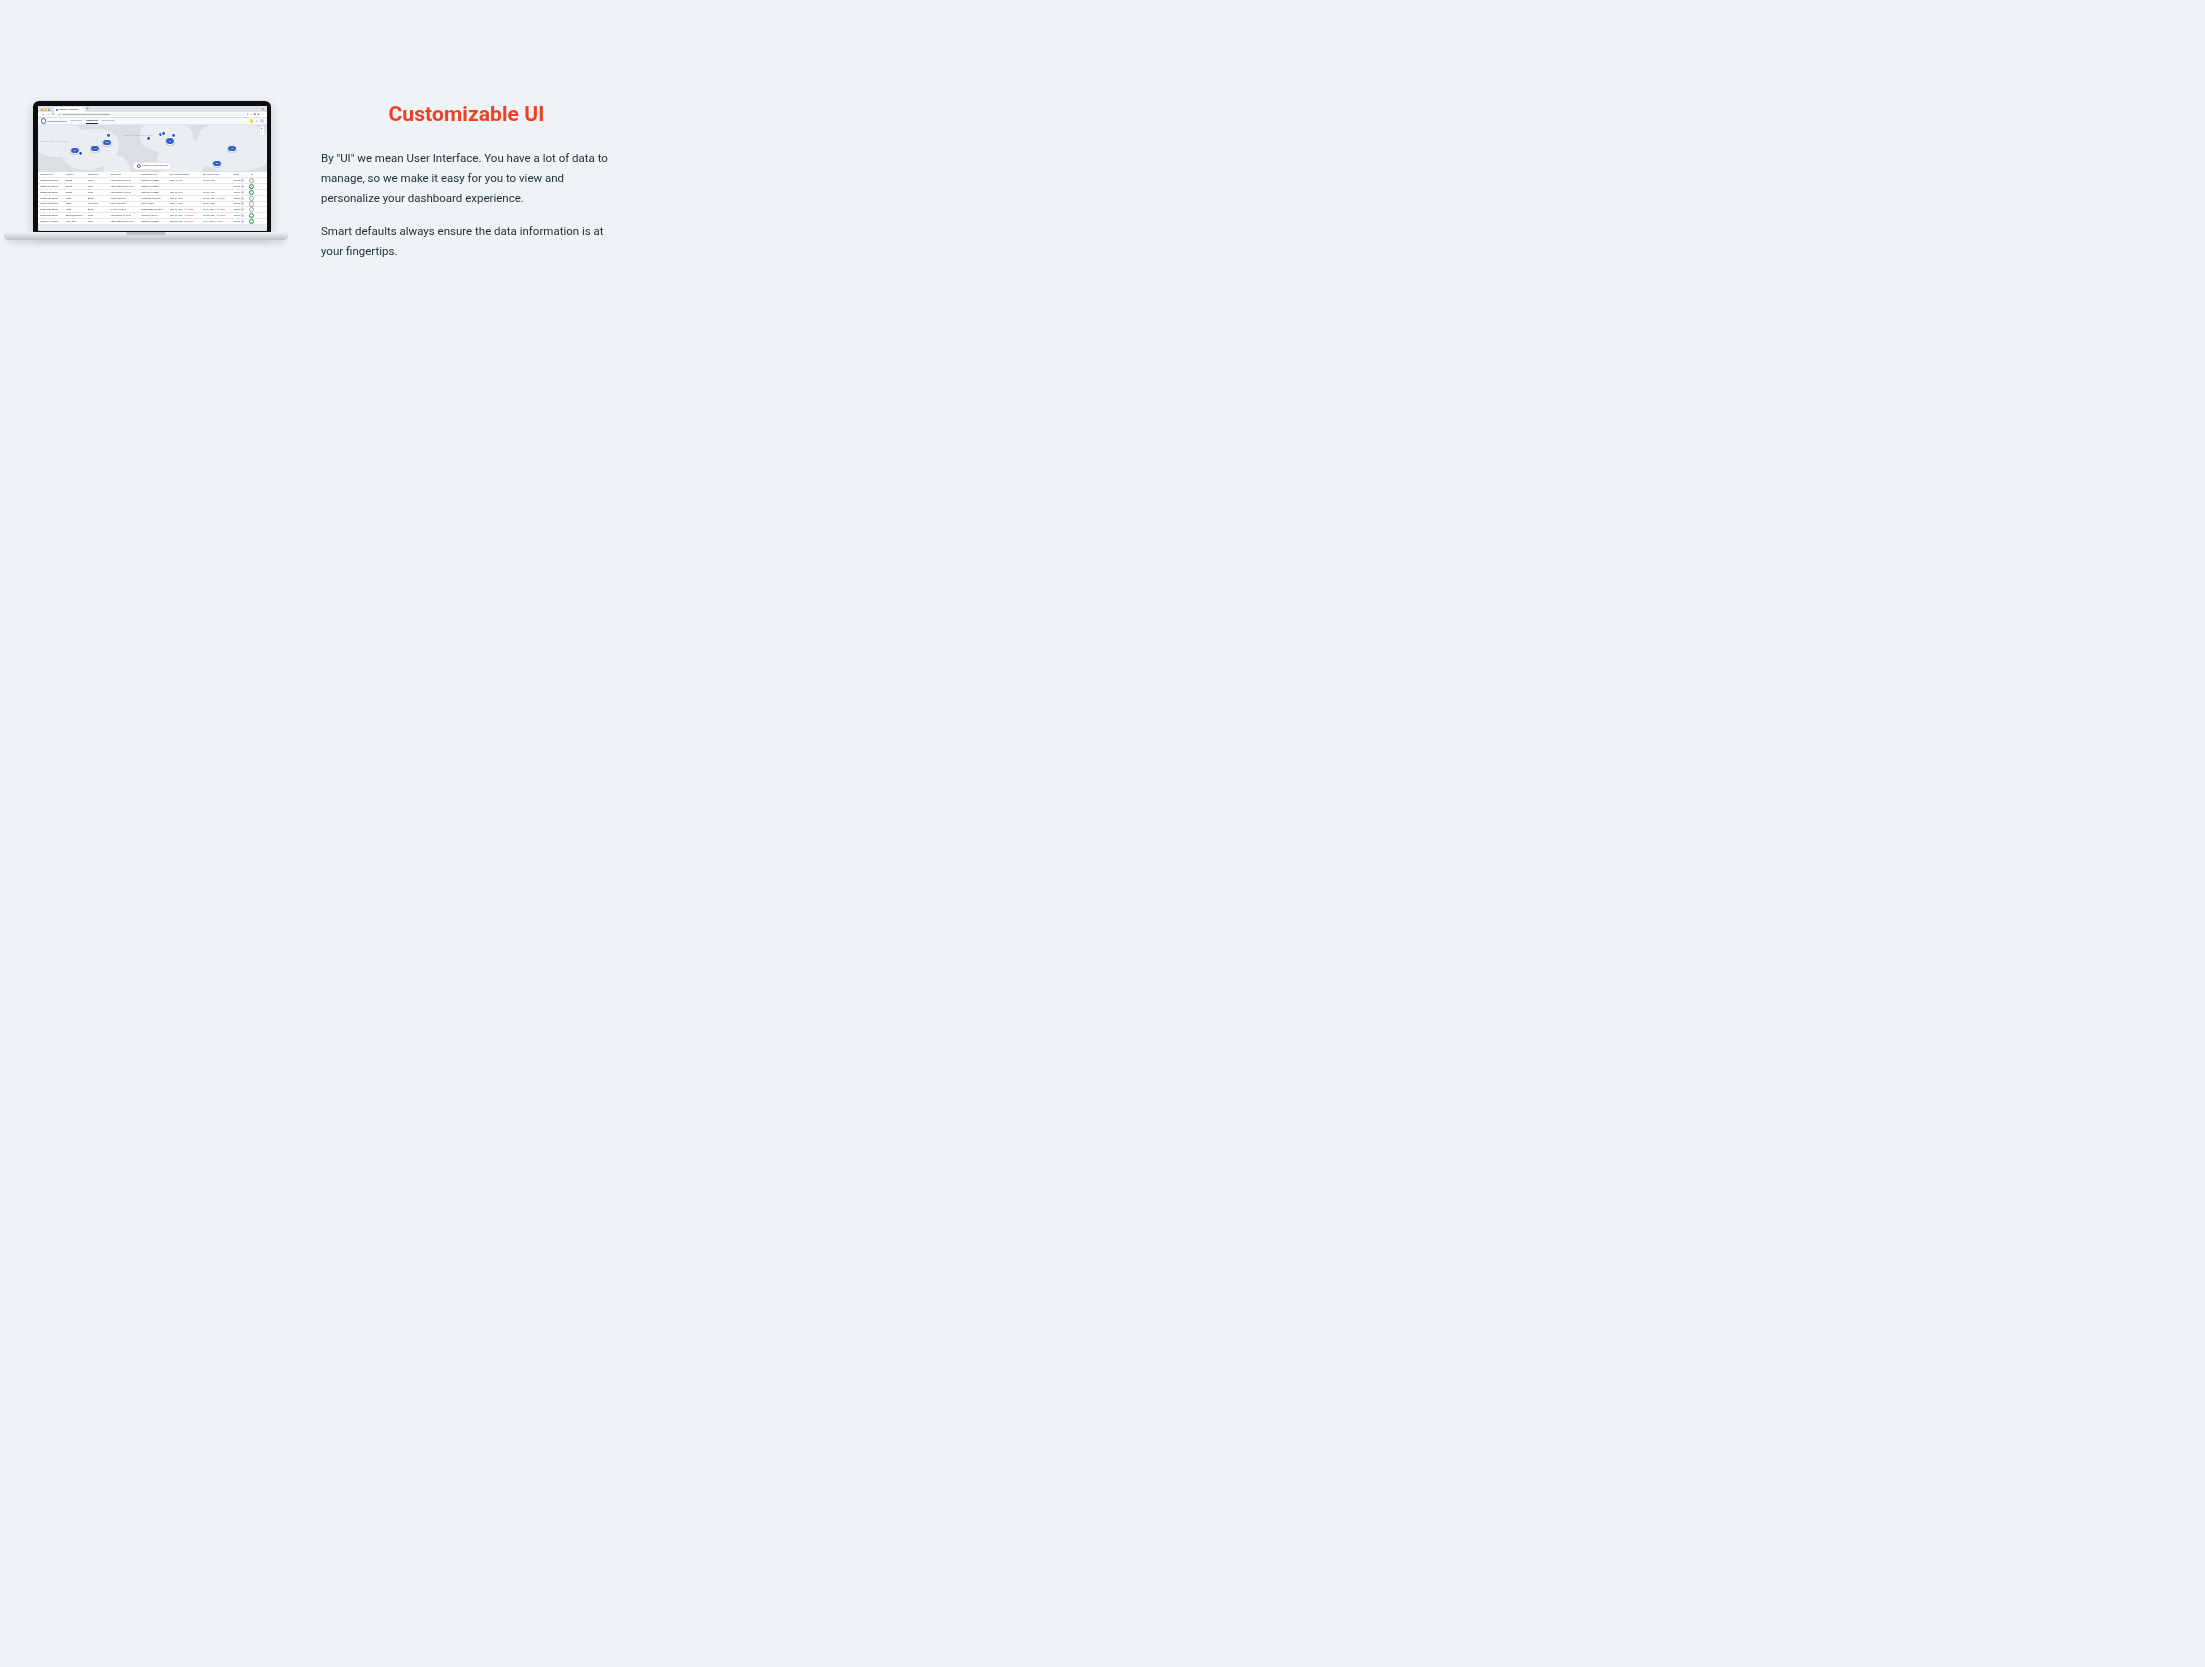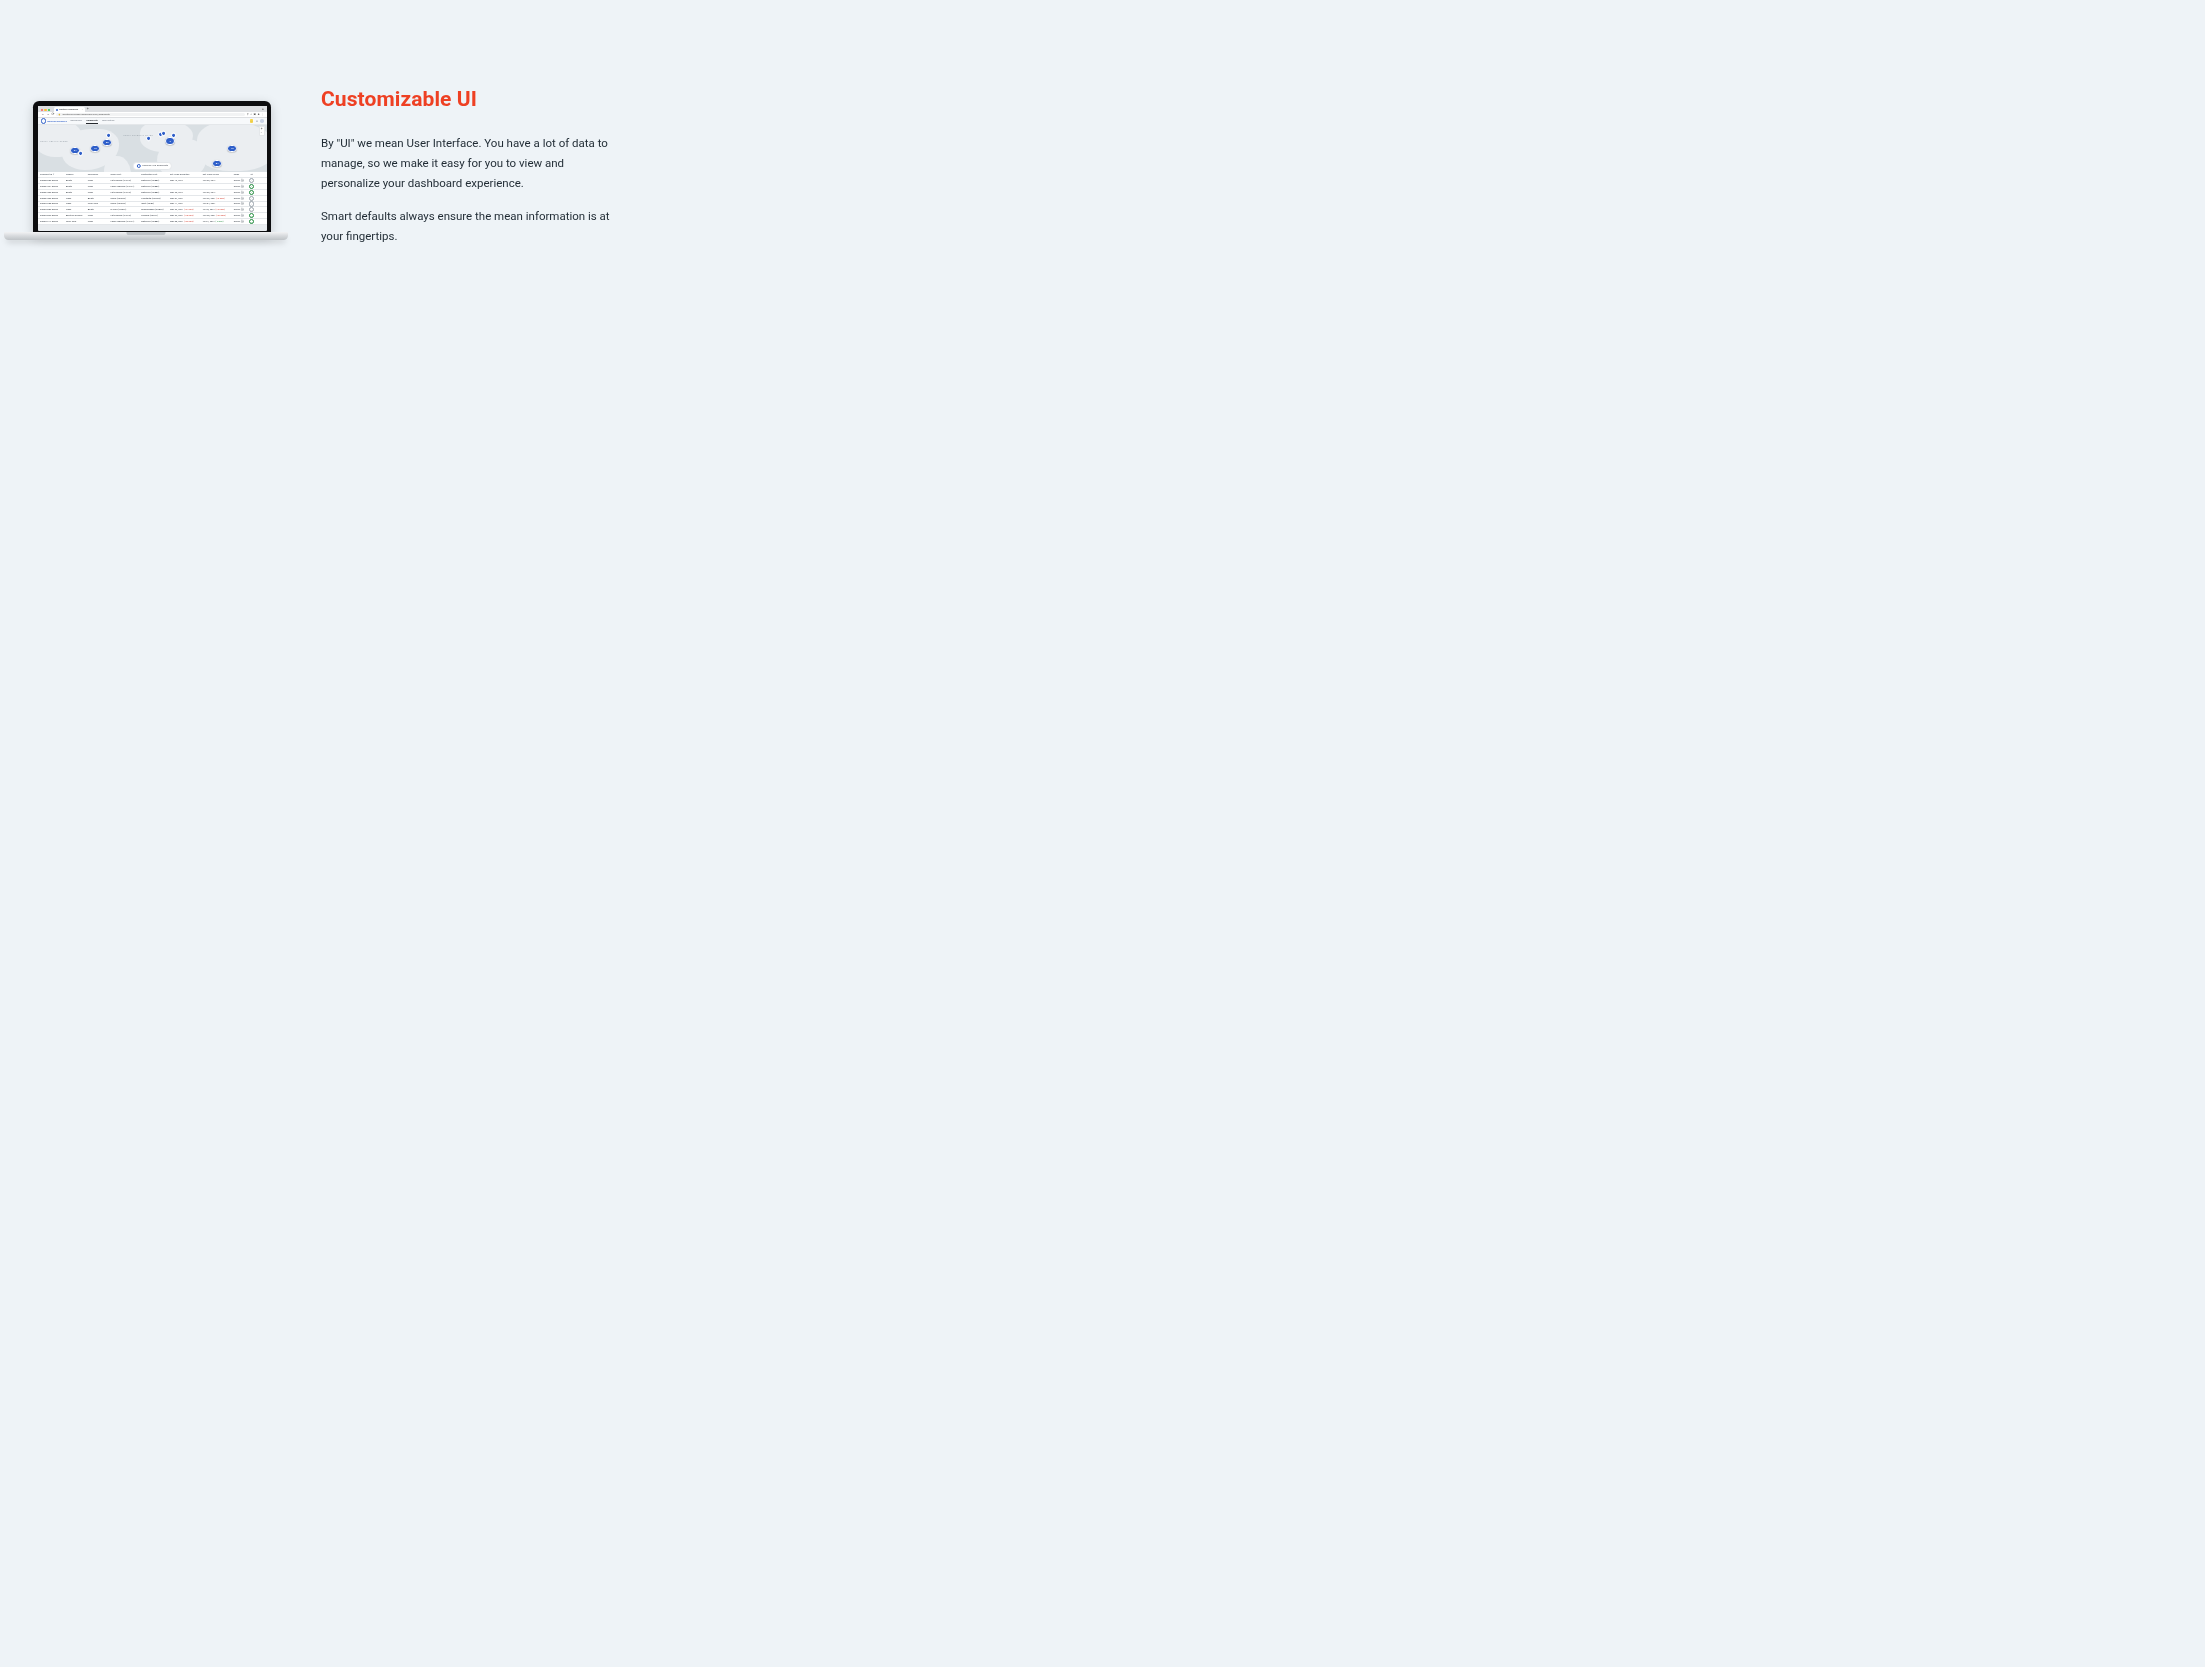--- a/index.html
+++ b/index.html
@@ -32,25 +32,26 @@
     height:100%;
   }
   
   .copy{
     position:absolute;
     left:321px;
     top:87px;
     width:291px;
   }
   .copy h1{
-    margin:0 0 23px 0;
+    margin:15px 0 23px 0;
     font-size:21px;
     font-weight:700;
     color:var(--accent);
     letter-spacing:0.1px;
+    text-align:center;
   }
   .copy p{
     margin:0 0 14px 0;
     font-size:11.5px;
     line-height:1.72;
     font-weight:400;
     color:#1f2a33;
   }
   
   .laptop{
@@ -228,21 +229,21 @@
   .land{position:absolute;background:var(--map-land);border-radius:40% 55% 50% 45%;}
 </style>
 </head>
 <body>
 
 <div class="slide">
 
   <div class="copy">
     <h1>Customizable UI</h1>
     <p>By "UI" we mean User Interface. You have a lot of data to manage, so we make it easy for you to view and personalize your dashboard experience.</p>
-    <p>Smart defaults always ensure the mean information is at your fingertips.</p>
+    <p>Smart defaults always ensure the data information is at your fingertips.</p>
   </div>
 
   <div class="laptop">
     <div class="lid">
       <div class="screen">
 
         <div class="chrome">
           <div class="tabs-row">
             <div class="traffic">
               <span class="tl-r"></span>

